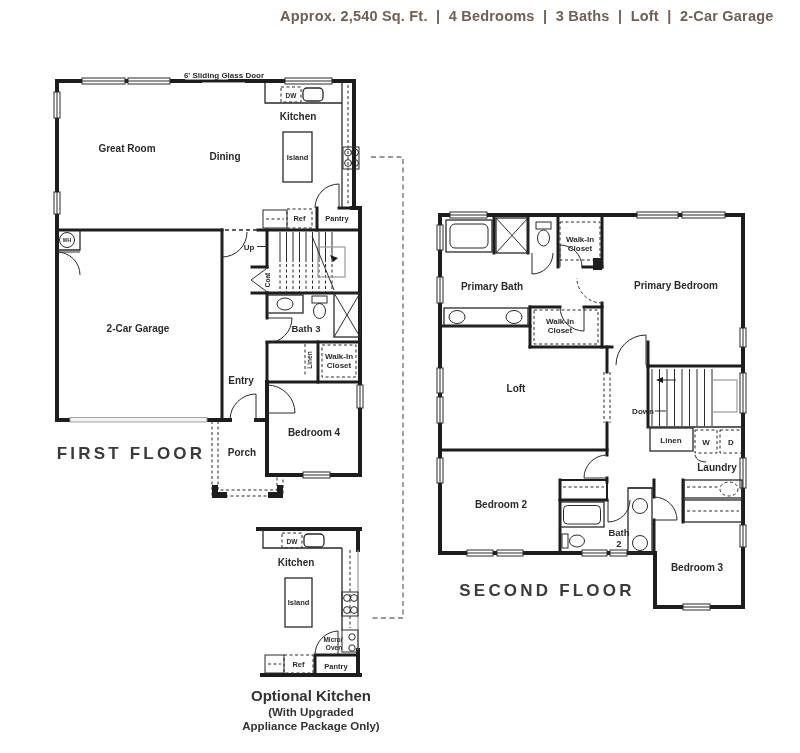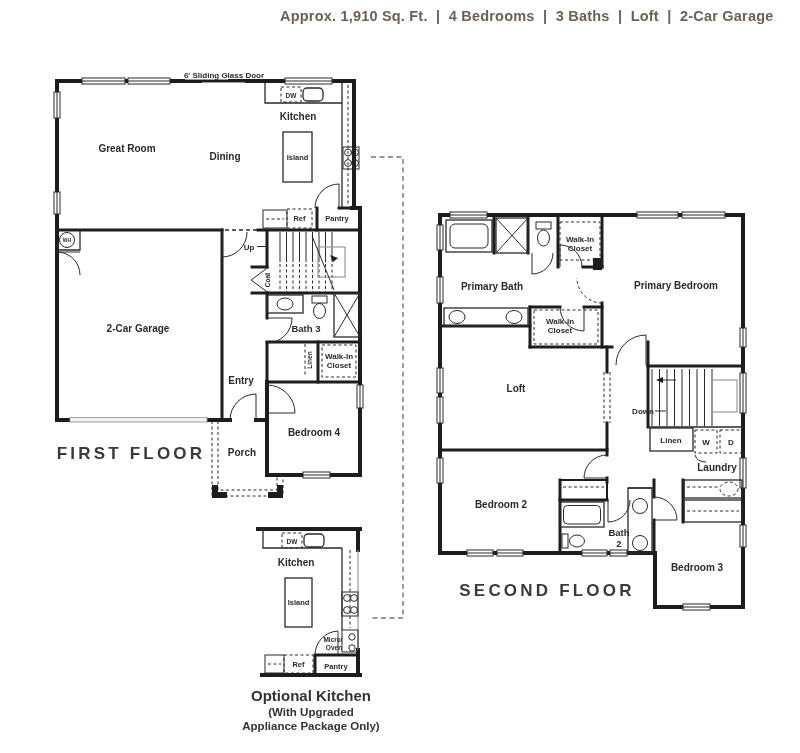--- a/index.html
+++ b/index.html
@@ -27,21 +27,21 @@
   .xxs{font-size:5px;font-weight:700;}
   .wi{font-size:8px;font-weight:700;}
   .ttl{font-size:17px;font-weight:700;letter-spacing:3.2px;fill:#3b3a38;}
   .okt{font-size:15px;font-weight:700;fill:#333;}
   .oks{font-size:11.5px;font-weight:700;fill:#333;}
 </style>
 </head>
 <body>
 
 <div class="page">
-  <div class="header">Approx. 1,910 Sq. Ft.  |  4 Bedrooms  |  3 Baths  |  Loft  |  2-Car Garage</div>
+  <div class="header">Approx. 2,540 Sq. Ft.  |  4 Bedrooms  |  3 Baths  |  Loft  |  2-Car Garage</div>
 
   <svg width="800" height="753" viewBox="0 0 800 753">
 
     <g>
 
       <g>
         <path class="w4" d="M 57,420 V 81 H 354 V 208"></path>
         <path class="w4" d="M 352,208 H 360 V 475 H 267 V 382"></path>
         <path class="w4" d="M 222,420 H 230 M 256,420 H 267"></path>
         <path class="w4" d="M 57,420 H 222"></path>

